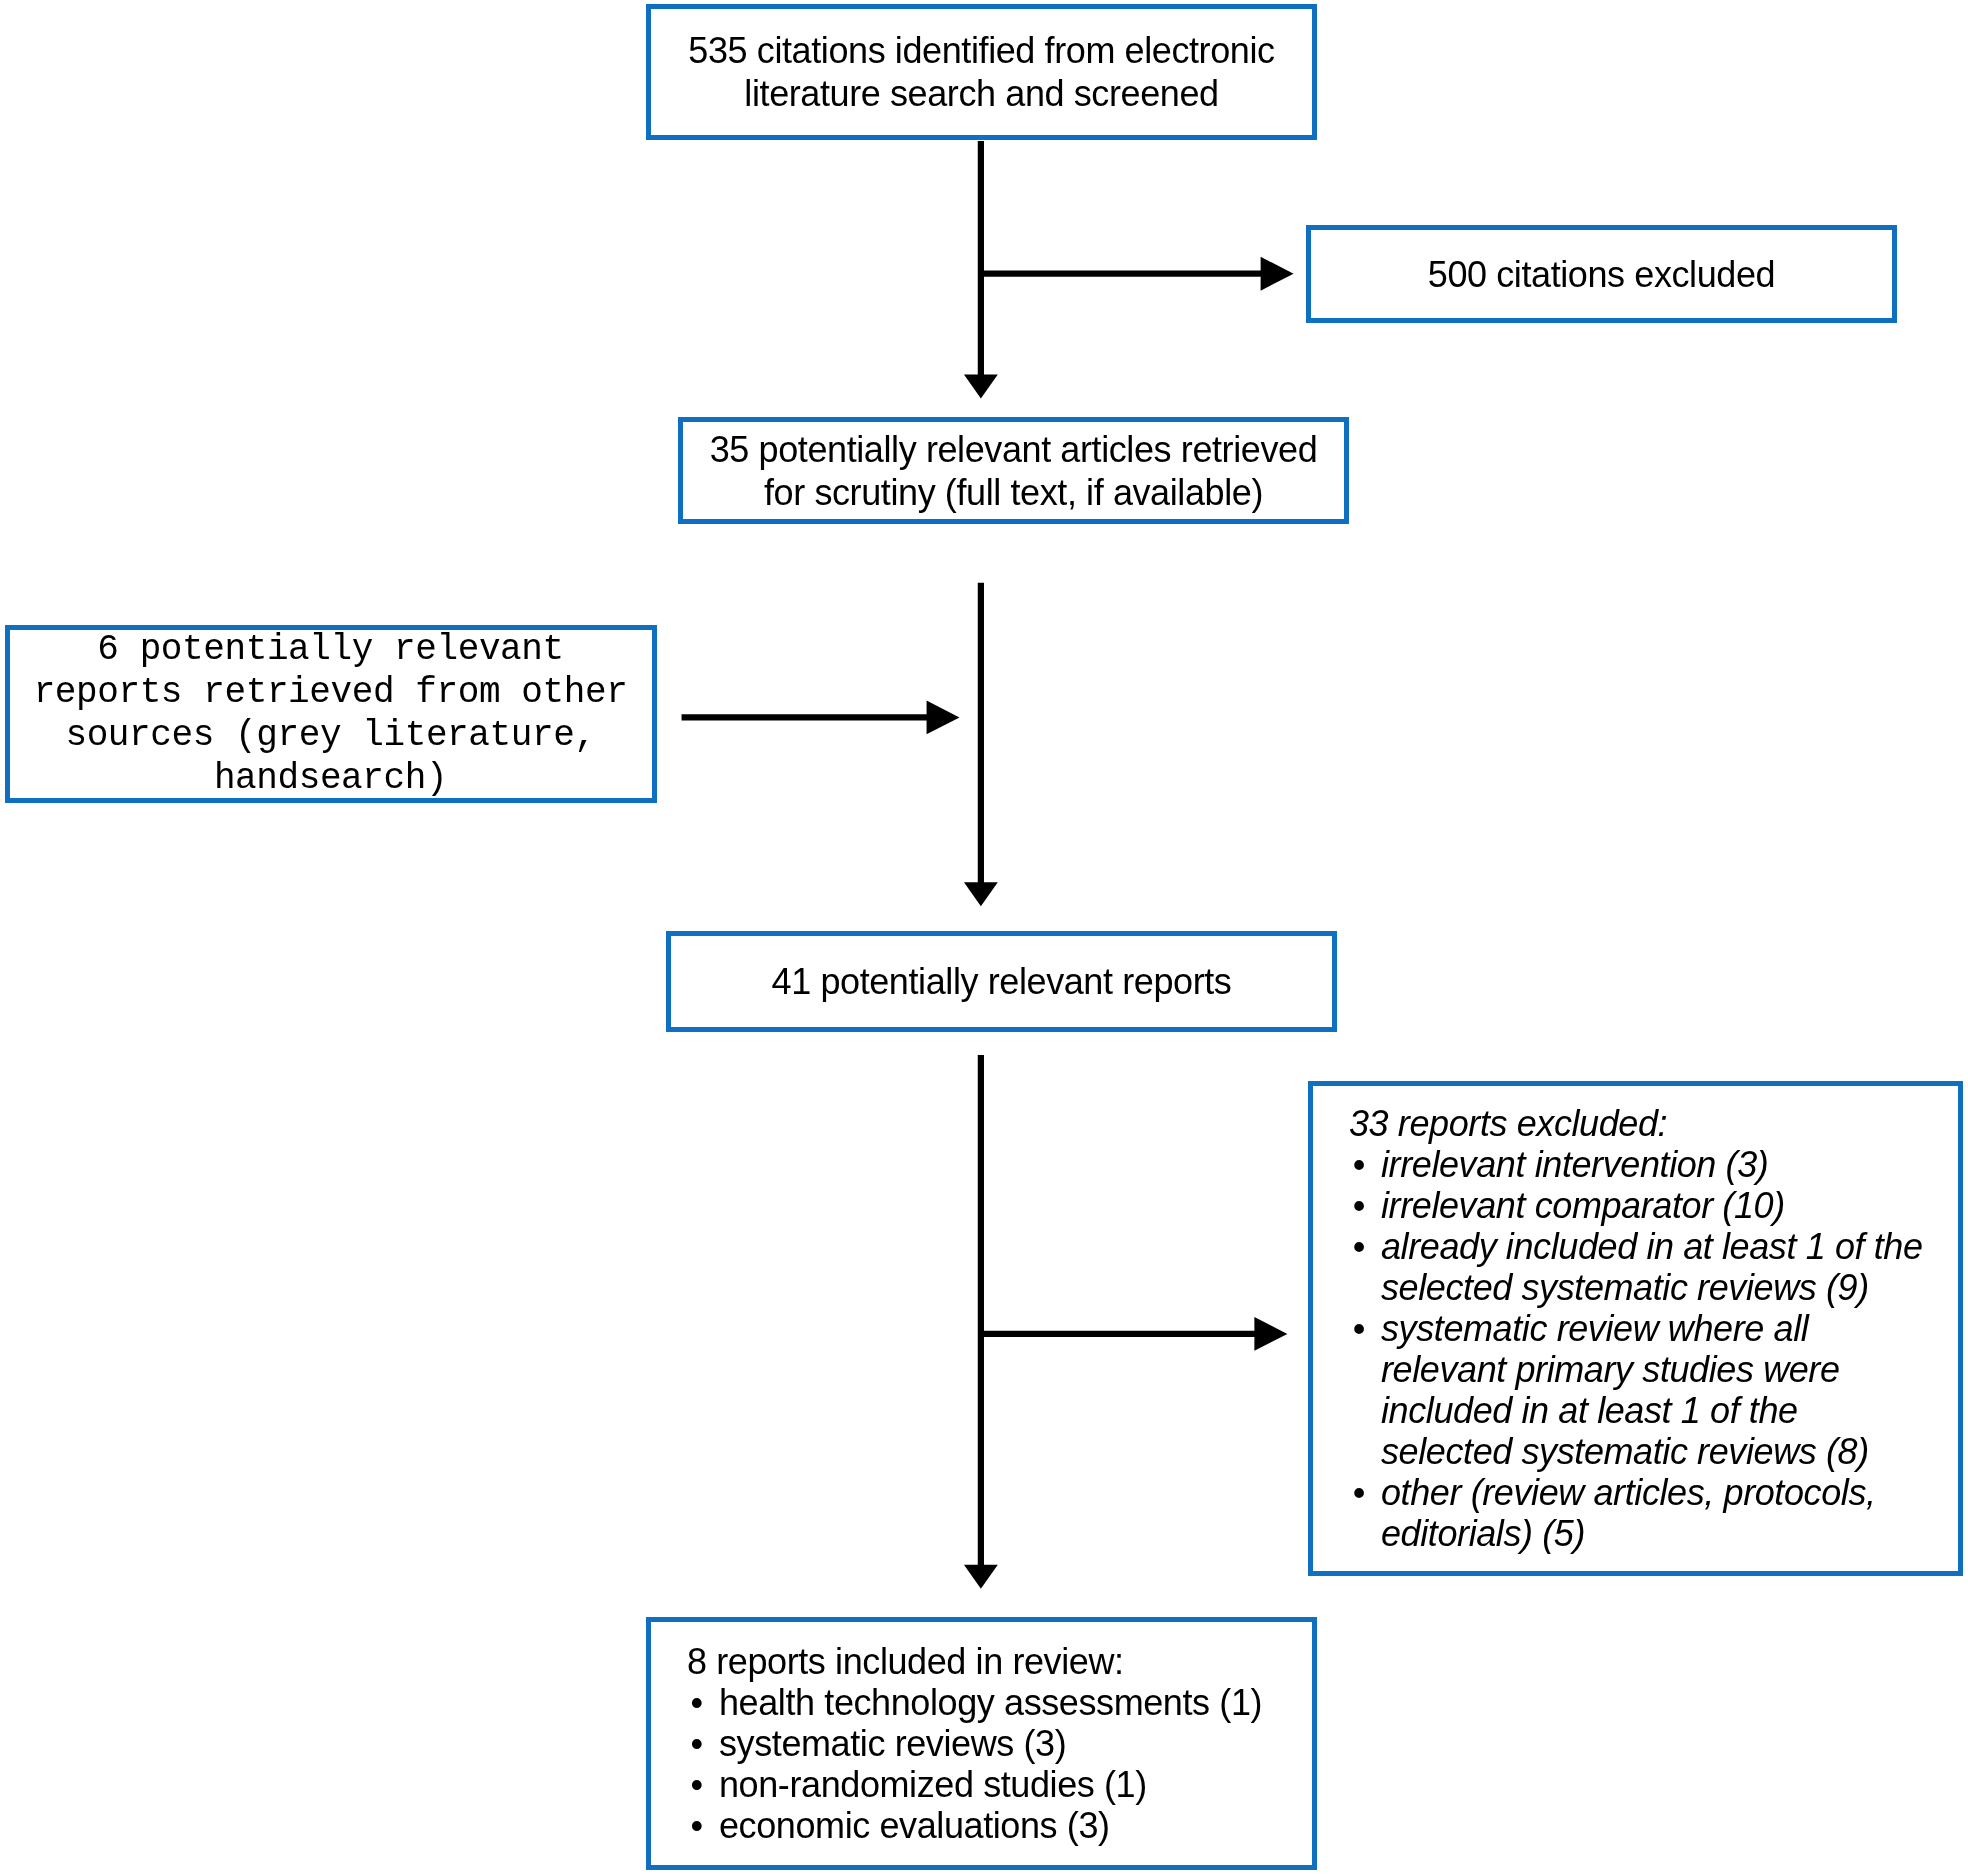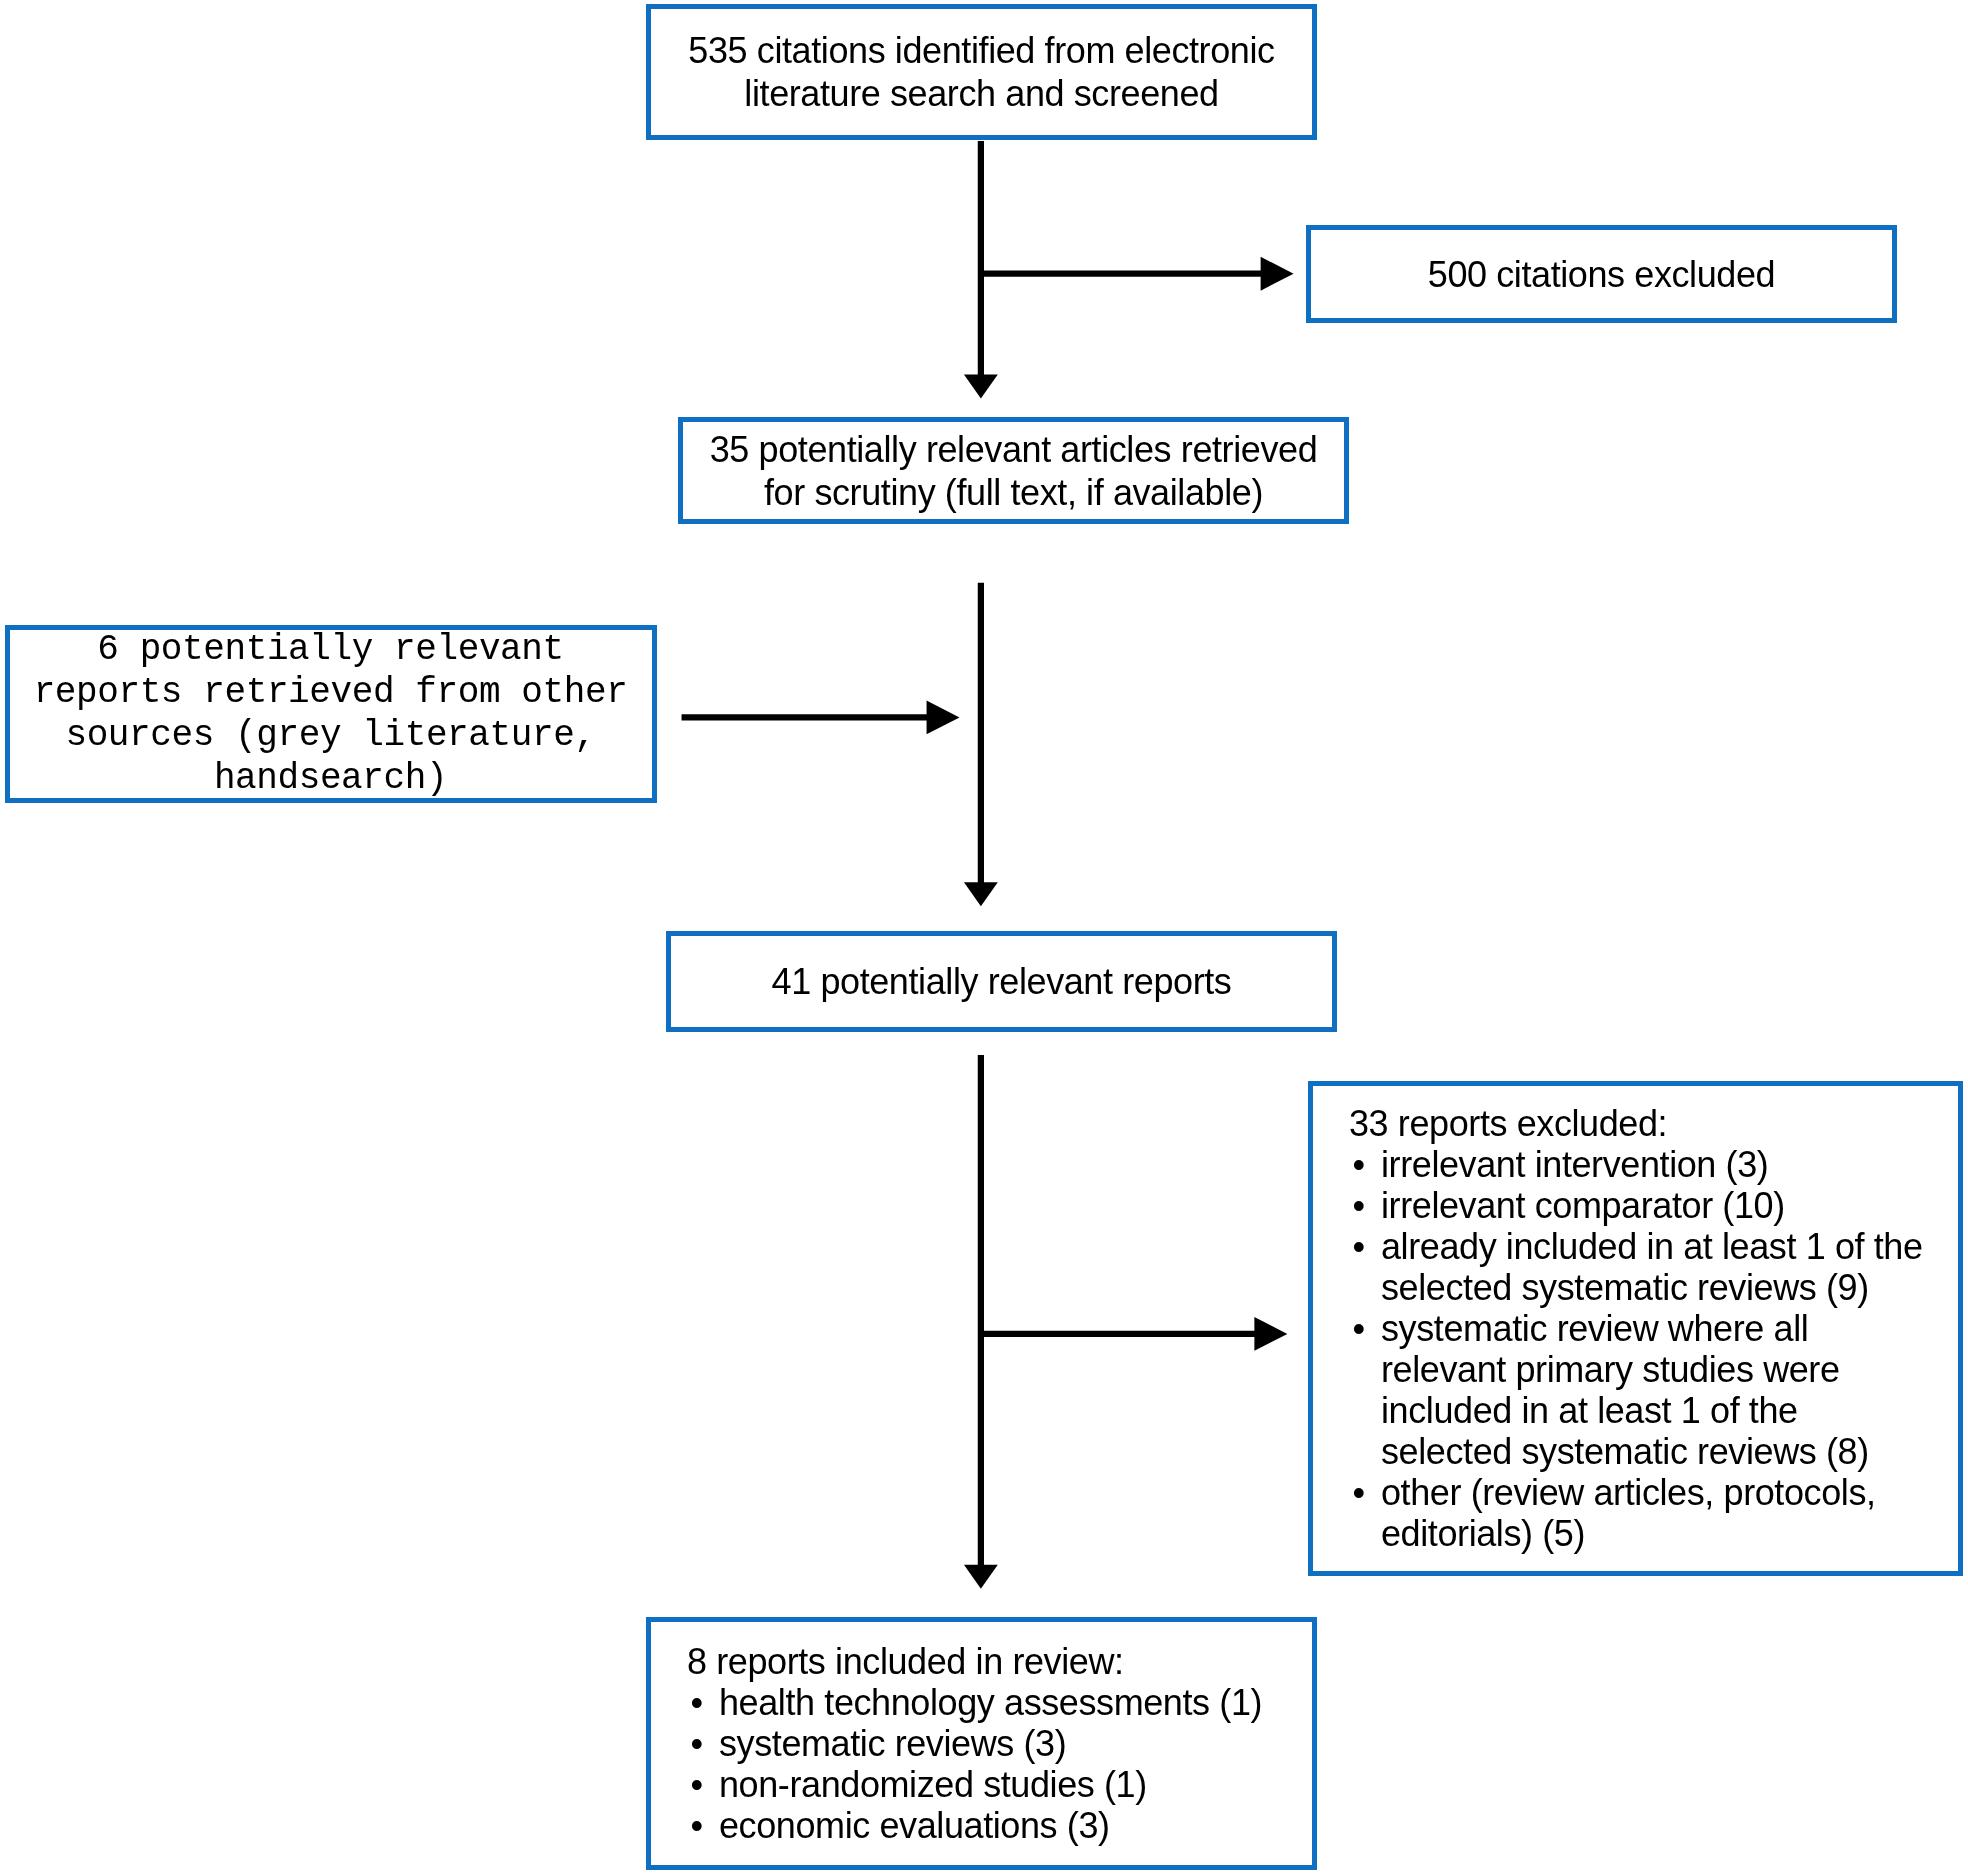--- a/index.html
+++ b/index.html
@@ -63,21 +63,21 @@
     position: absolute;
     left: 3.6px;
     top: 0;
   }
   
   .box-identified           { left: 646px;  top: 3.6px;    width: 671px; height: 136px; }
   .box-excluded-citations   { left: 1306px; top: 225px;  width: 591px; height: 98px; }
   .box-retrieved            { left: 678px;  top: 417px;  width: 671px; height: 107px; }
   .box-other-sources        { left: 4.5px;    top: 625px;  width: 652px; height: 178px; font-family: Liberation Mono, monospace; }
   .box-potentially-relevant { left: 658px;  top: 931px; width: 671px; height: 101px; margin-left: 8px; }
-  .box-excluded-reports     { left: 1308px; top: 1081px; width: 655px; height: 495px; }
+  .box-excluded-reports     { left: 1308px; top: 1081px; width: 655px; height: 495px; font-style: italic; }
   .box-included             { left: 646px;  top: 1617px; width: 671px; height: 253px; }
 </style>
 </head>
 <body>
 
 <div class="canvas">
 
   <svg class="arrow-layer" viewBox="0 0 2209 2103" xmlns="http://www.w3.org/2000/svg">
 
     <g>

